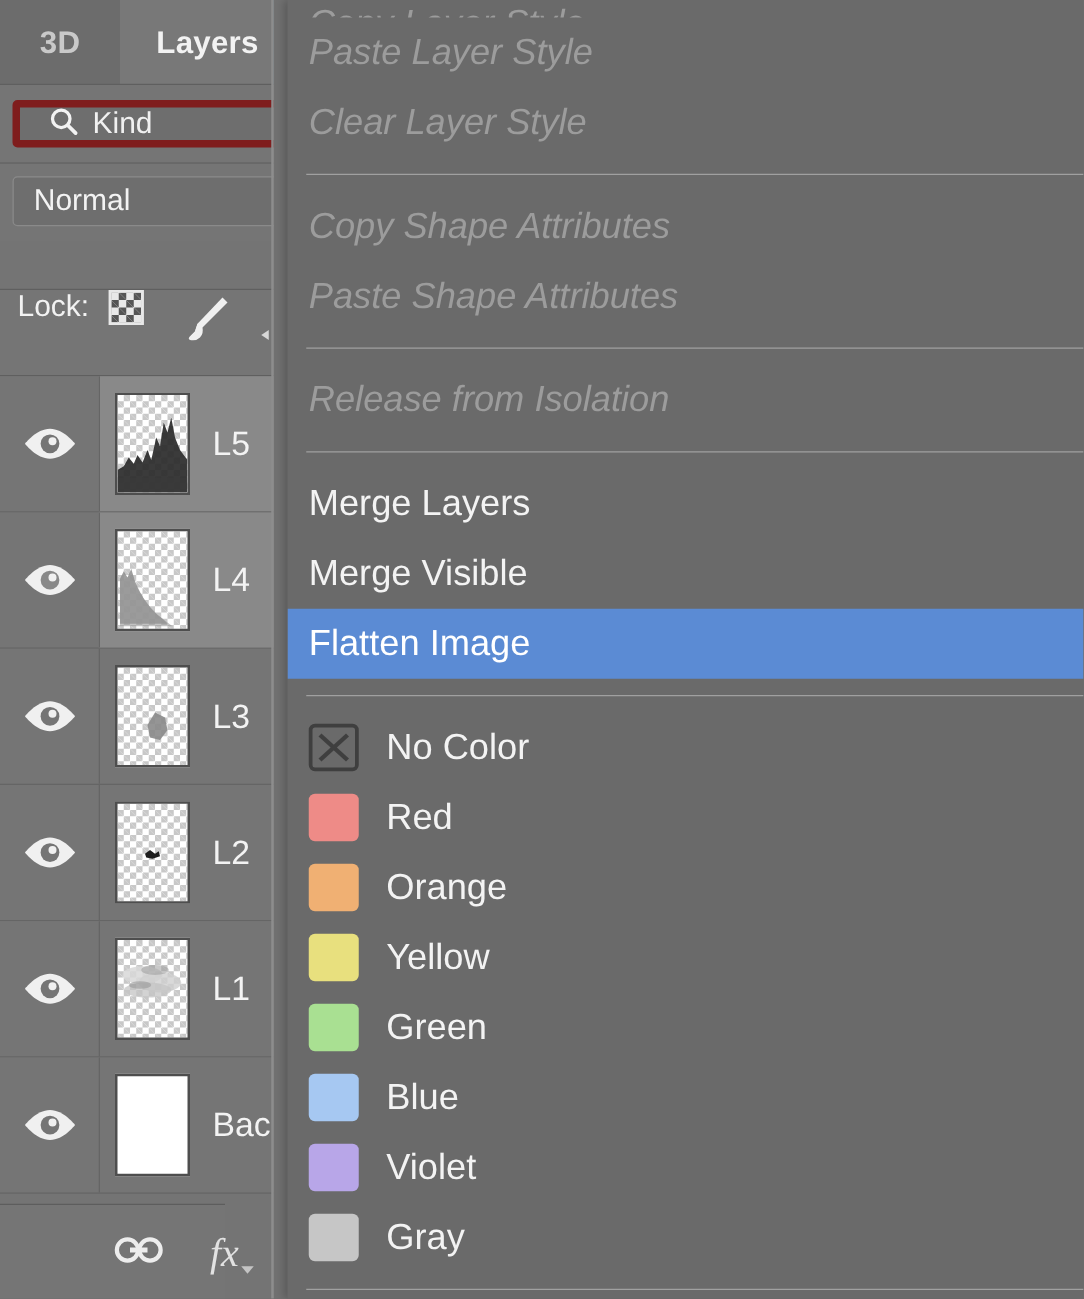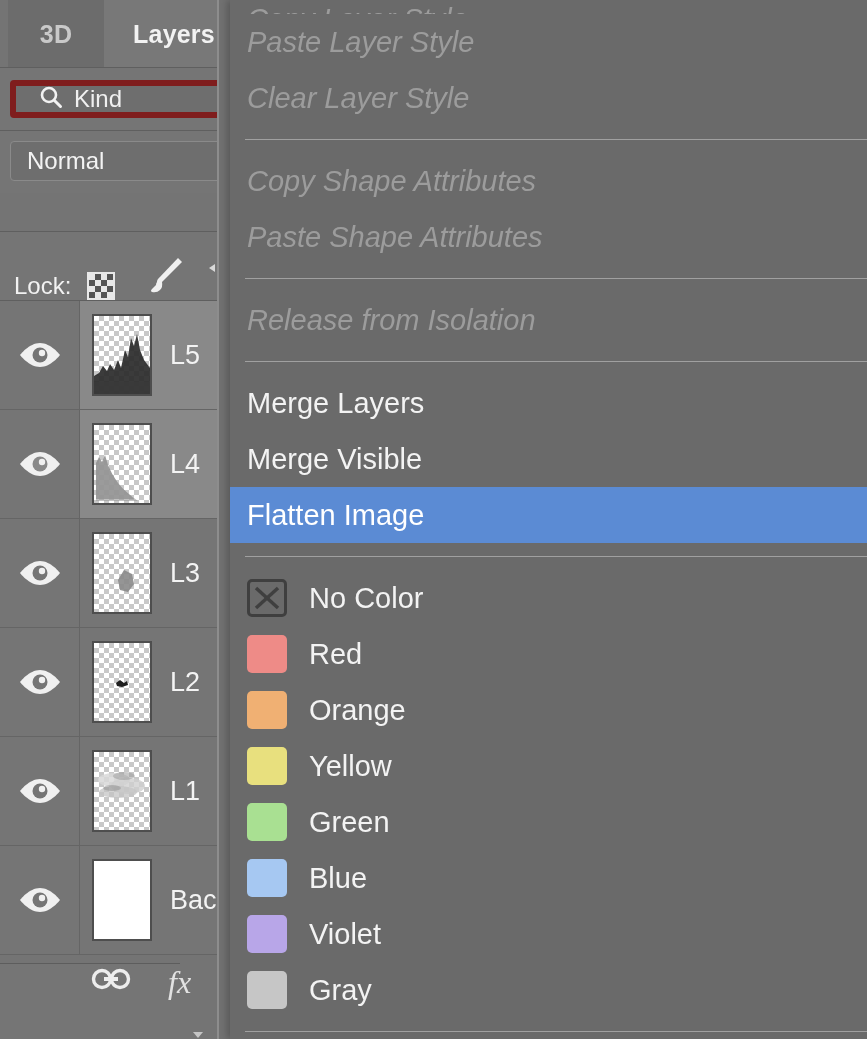--- a/index.html
+++ b/index.html
@@ -25,21 +25,21 @@
     left: 0; top: 0;
     width: 219px;
     height: 1039px;
     background: #747474;
     overflow: hidden;
   }
 
   
   #tab-strip {
     position: absolute;
-    left: 8px; top: 0;
+    left: 0; top: 0;
     width: 219px;
     height: 68px;
     background: #0369a1;
   }
   .tab {
     position: absolute;
     top: 0;
     height: 68px;
     display: flex;
     align-items: center;
@@ -114,21 +114,21 @@
     font-size: 24px;
   }
 
   
   #lock-row {
     position: absolute;
     left: 0; top: 232px;
     width: 219px; height: 68px;
     background: #757575;
     display: flex;
-    align-items: flex-end;
+    align-items: flex-start;
   }
   #lock-label {
     margin-left: 14px;
     color: #f2f2f2;
     font-size: 24px;
   }
   #lock-transparency {
     margin-left: 16px;
     width: 28px; height: 28px;
     border: 2px solid #e8e8e8;
@@ -209,20 +209,21 @@
   }
 
   
   #panel-bottom {
     position: absolute;
     left: 0; top: 963px;
     width: 180px; height: 76px;
     background: #757575;
     border-top: 1px solid #5d5d5d;
     display: flex;
+    align-items: center;
   }
   #btn-link { margin-left: 88px; }
   #btn-fx {
     margin-left: 34px;
     color: #e2e2e2;
     font-size: 32px;
     font-style: italic;
     font-family: "Liberation Serif", serif;
     position: relative;
   }

